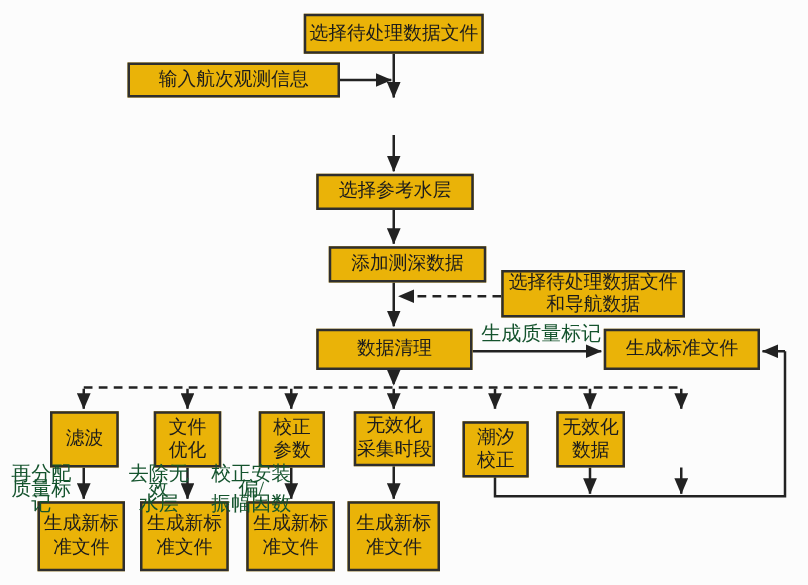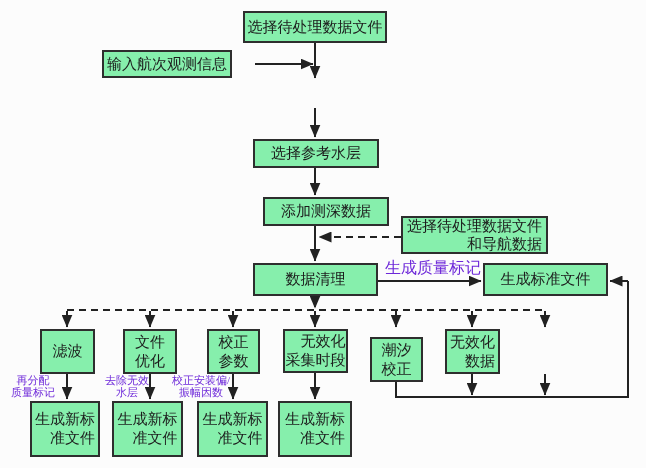--- a/index.html
+++ b/index.html
@@ -12,36 +12,36 @@
     width:646px;height:468px;
     background:#fcfcfc;
     overflow:hidden;
   }
   .connector-layer{
     position:absolute;left:0;top:0;width:646px;height:468px;
   }
   .node{
     position:absolute;
     border:2px solid #2e2e2e;
-    background:#86efac;
+    background:#eab308;
     color:#1c1c1c;
     display:flex;align-items:center;justify-content:center;
-    text-align:right;
+    text-align:center;
     font-size:15px;line-height:19px;
     white-space:pre-line;
     box-sizing:border-box;
   }
   .edge-label{
     position:absolute;
-    color:#6d28d9;
+    color:#14532d;
     text-align:center;
     white-space:pre-line;
   }
   .edge-label.big{font-size:16px;line-height:17px;}
-  .edge-label.small{font-size:11px;line-height:12px;}
+  .edge-label.small{font-size:16px;line-height:12px;}
 </style>
 </head>
 <body>
 
 <div class="canvas">
 
   <svg class="connector-layer" width="646" height="468" viewBox="0 0 646 468">
     <defs>
       <marker id="arw" markerUnits="userSpaceOnUse" markerWidth="13" markerHeight="11" refX="12.5" refY="5.5" orient="auto">
         <polygon points="0,0 13,5.5 0,11" fill="#222"></polygon>
@@ -75,21 +75,21 @@
       <path d="M315,373 V399" marker-end="url(#arw)"></path>
 
       <path d="M396,374 V397 H628 V281"></path>
       <path d="M628,281 H610" marker-end="url(#arw)"></path>
       <path d="M472,374 V395 " marker-end="url(#arw)"></path>
       <path d="M545,374 V395" marker-end="url(#arw)"></path>
     </g>
   </svg>
 
   <div class="node" style="left:243px;top:11px;width:144px;height:32px">选择待处理数据文件</div>
-  <div class="node" style="left:102px;top:50px;width:130px;height:28px">输入航次观测信息</div>
+  <div class="node" style="left:102px;top:50px;width:170px;height:28px">输入航次观测信息</div>
   <div class="node" style="left:253px;top:139px;width:126px;height:29px">选择参考水层</div>
   <div class="node" style="left:263px;top:197px;width:126px;height:29px">添加测深数据</div>
   <div class="node" style="left:401px;top:216px;width:147px;height:38px;line-height:18px">选择待处理数据文件
 和导航数据</div>
   <div class="node" style="left:483px;top:263px;width:125px;height:33px">生成标准文件</div>
   <div class="node" style="left:253px;top:263px;width:125px;height:33px">数据清理</div>
 
   <div class="node" style="left:40px;top:329px;width:55px;height:45px">滤波</div>
   <div class="node" style="left:123px;top:329px;width:54px;height:45px">文件
 优化</div>

